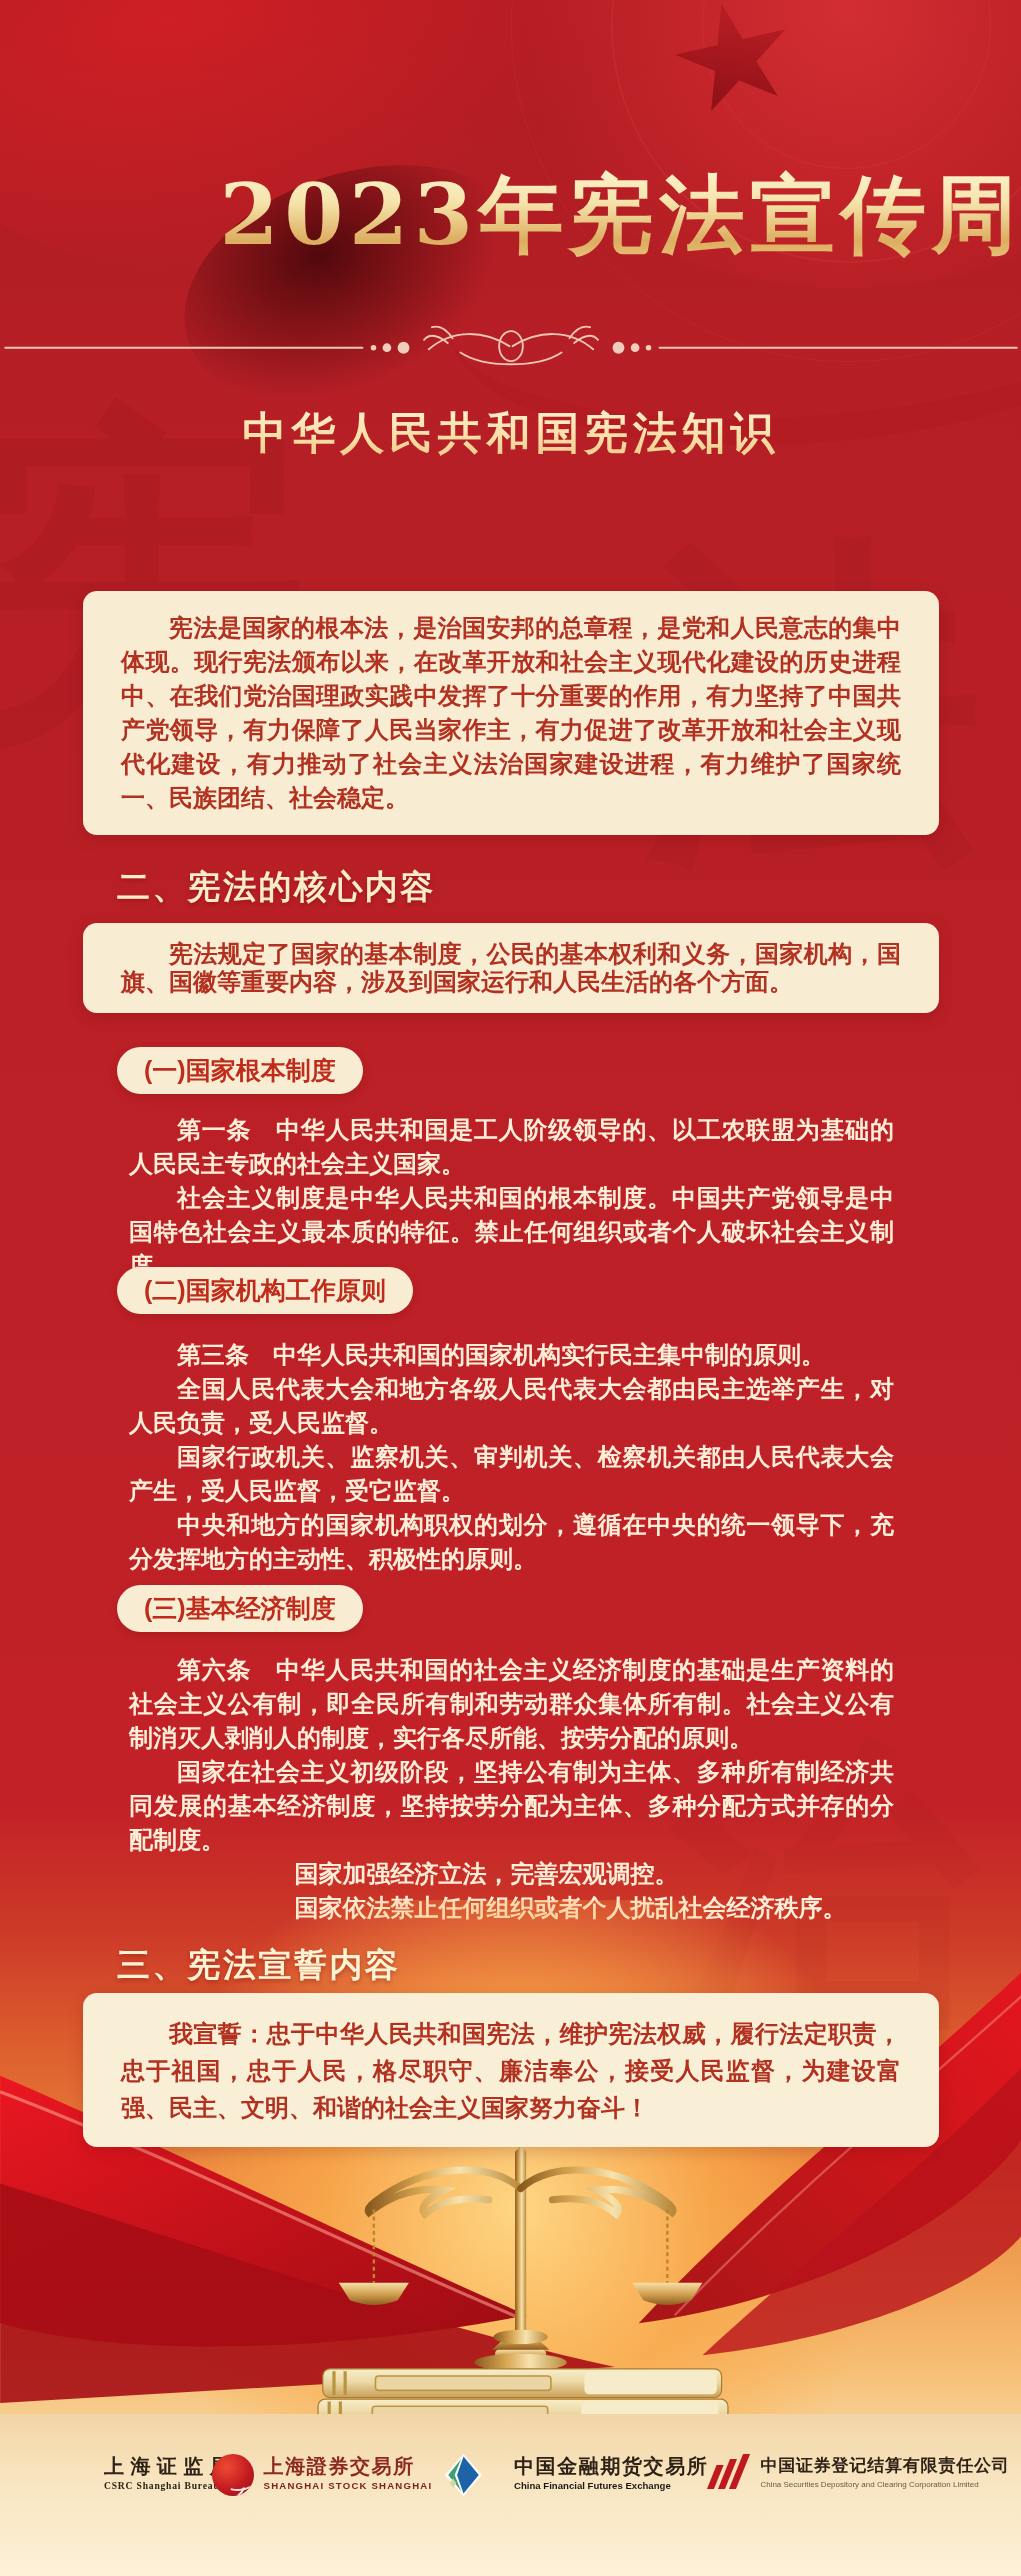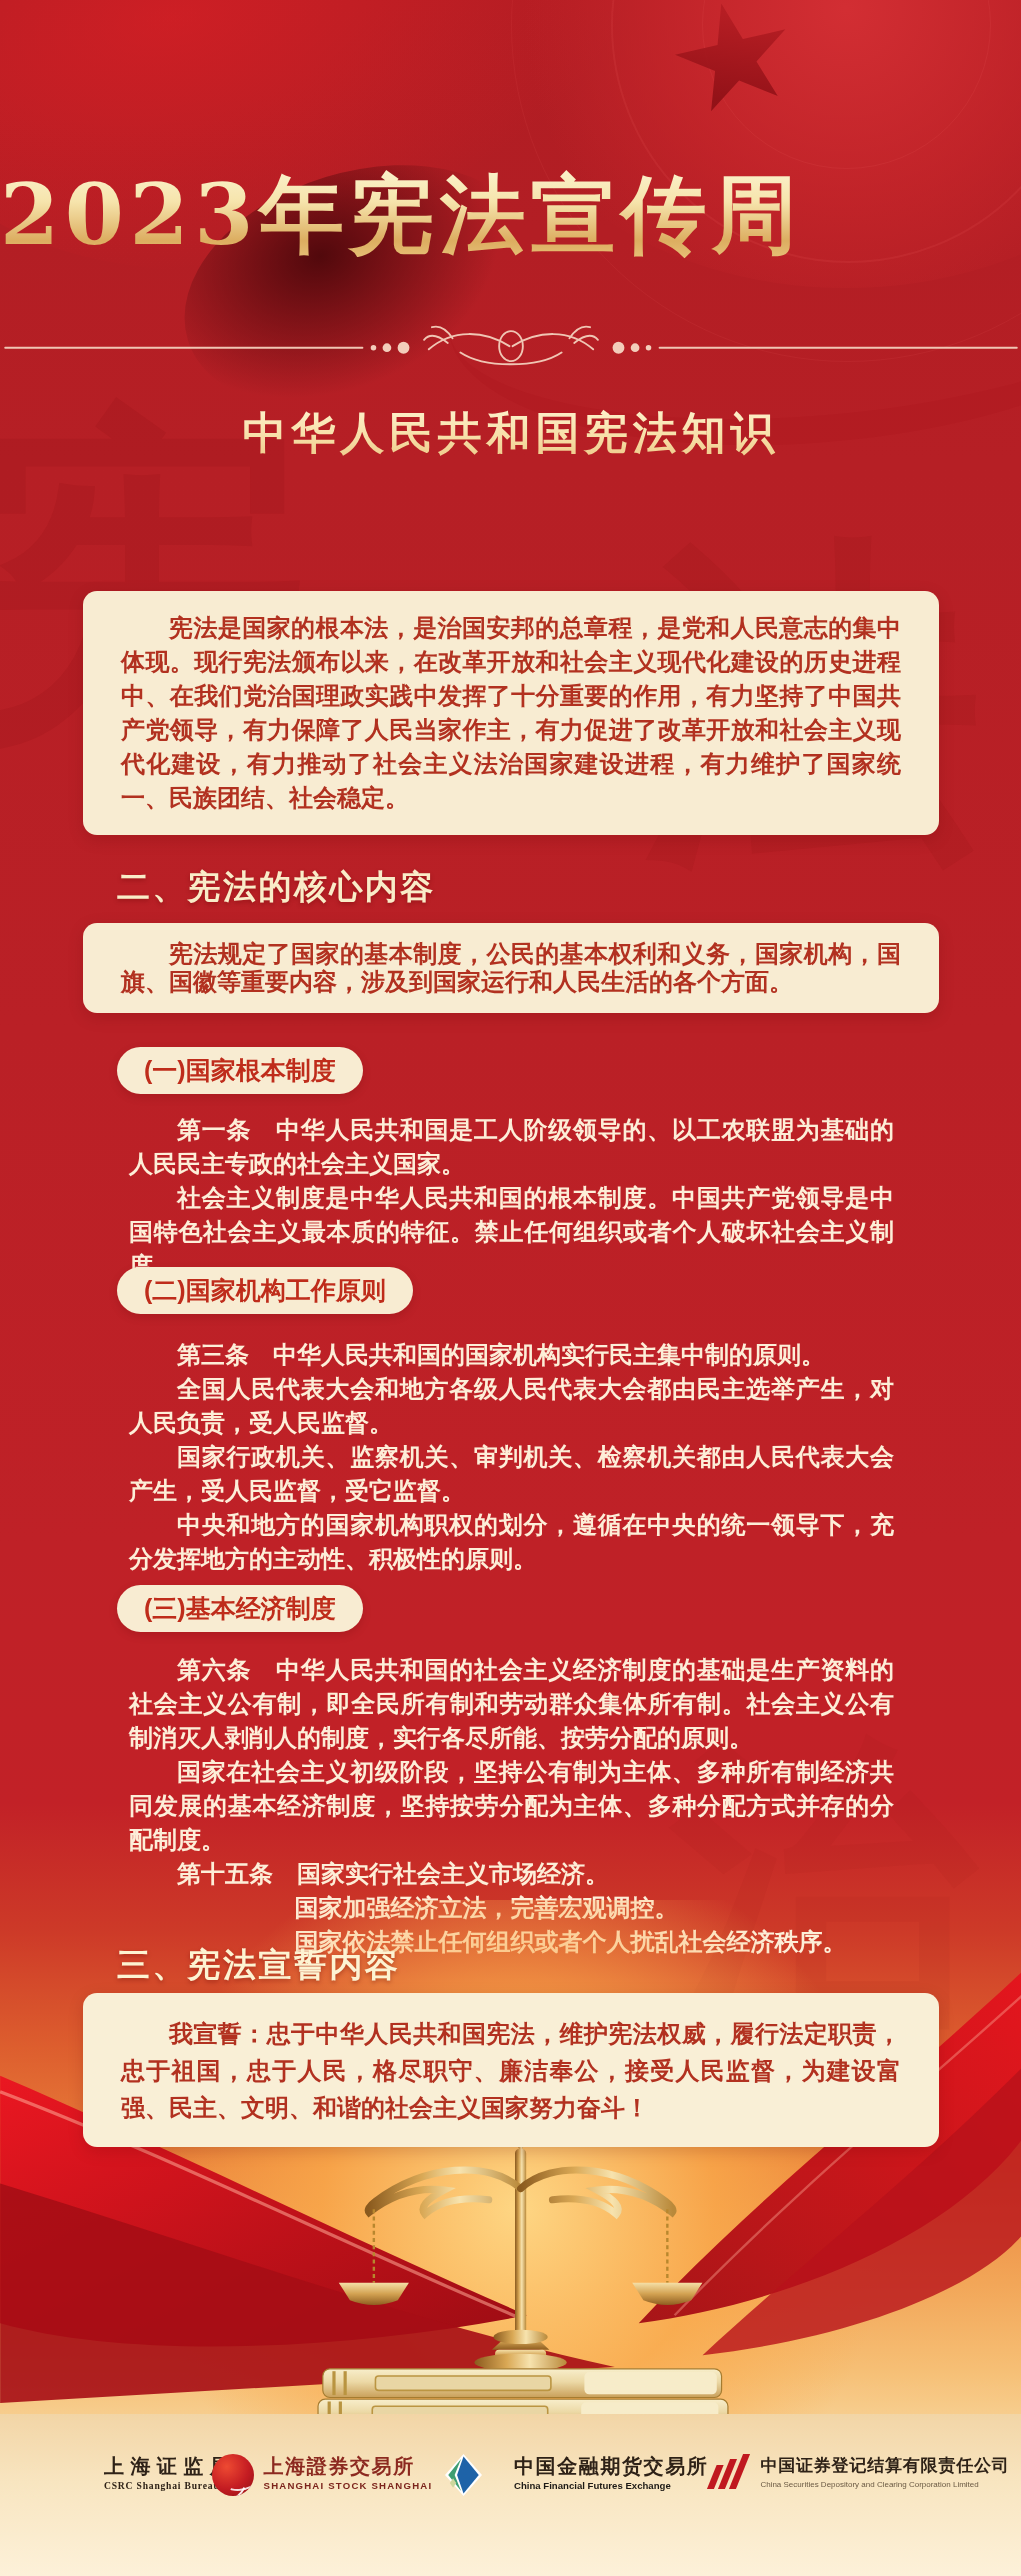--- a/index.html
+++ b/index.html
@@ -29,21 +29,21 @@
   .fold-dark{left:180px;top:172px;width:359px;height:231px;border-radius:50%;transform:rotate(-17deg);
     background:radial-gradient(ellipse at 42% 32%, rgba(44,0,3,.72), rgba(44,0,3,0) 62%);}
   .fold-bright{left:-96px;top:-184px;width:782px;height:447px;border-radius:50%;transform:rotate(-11deg);
     background:radial-gradient(ellipse at 35% 40%, rgba(229,32,38,.55), rgba(229,32,38,0) 66%);}
   
   .wm{font-family:"DejaVu Serif","Liberation Serif",serif;font-weight:bold;pointer-events:none;}
   .wm1{left:-32px;top:351px;font-size:343px;color:rgba(122,8,12,.10);}
   .wm2{left:639px;top:479px;font-size:343px;color:rgba(122,8,12,.09);}
   .wm3{left:671px;top:1684px;font-size:303px;color:rgba(150,30,20,.08);}
   
-  .title{left:0;top:158px;width:1022px;text-align:left;
+  .title{left:0;top:158px;width:1022px;text-align:right;
     font-family:"DejaVu Serif","Liberation Serif",serif;font-weight:bold;
     font-size:85px;letter-spacing:5.6px;
     background:linear-gradient(180deg,#fdf6d6 0%,#f6e4ac 38%,#dcad60 72%,#f0cf8a 100%);
     -webkit-background-clip:text;background-clip:text;color:transparent;}
   .subtitle{left:0;top:404px;width:1022px;text-align:center;font-weight:bold;
     font-size:44px;letter-spacing:4.8px;
     background:linear-gradient(180deg,#fff3d0 0%,#f7dfa8 55%,#ecc684 100%);
     -webkit-background-clip:text;background-clip:text;color:transparent;}
   .divider-svg{left:0;top:324px;width:1022px;height:49px;}
   
@@ -157,21 +157,20 @@
     <p>第三条　中华人民共和国的国家机构实行民主集中制的原则。</p>
     <p>全国人民代表大会和地方各级人民代表大会都由民主选举产生，对人民负责，受人民监督。</p>
     <p>国家行政机关、监察机关、审判机关、检察机关都由人民代表大会产生，受人民监督，受它监督。</p>
     <p>中央和地方的国家机构职权的划分，遵循在中央的统一领导下，充分发挥地方的主动性、积极性的原则。</p>
   </div>
 
   <div class="abs pill p3">(三)基本经济制度</div>
   <div class="abs paras g3">
     <p>第六条　中华人民共和国的社会主义经济制度的基础是生产资料的社会主义公有制，即全民所有制和劳动群众集体所有制。社会主义公有制消灭人剥削人的制度，实行各尽所能、按劳分配的原则。</p>
     <p>国家在社会主义初级阶段，坚持公有制为主体、多种所有制经济共同发展的基本经济制度，坚持按劳分配为主体、多种分配方式并存的分配制度。</p>
-    <p>第十五条　国家实行社会主义市场经济。</p>
     <p class="deep">国家加强经济立法，完善宏观调控。</p>
     <p class="deep">国家依法禁止任何组织或者个人扰乱社会经济秩序。</p>
   </div>
 
   <div class="abs glow"></div>
   <svg class="abs curtains" viewBox="0 0 1280 560">
     <defs>
       <linearGradient id="curL" x1="0" y1="0" x2="1" y2="1">
         <stop offset="0" stop-color="#ea1721"></stop>
           <stop offset="1" stop-color="#9c0c13"></stop>

